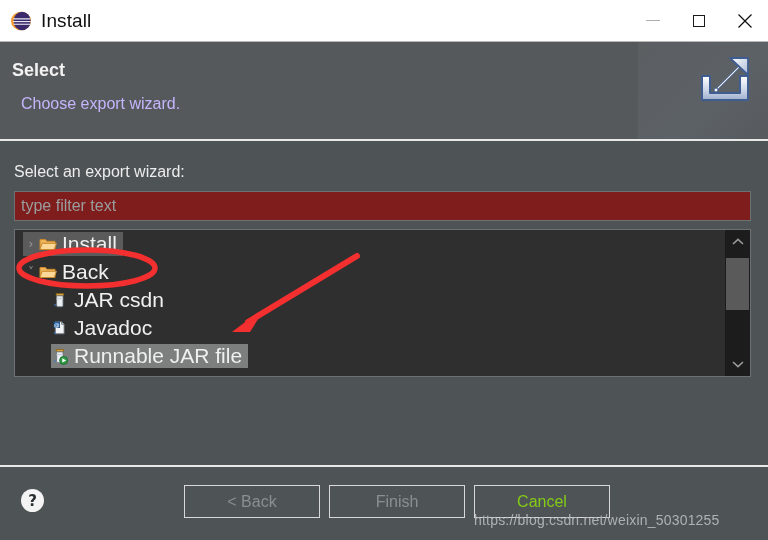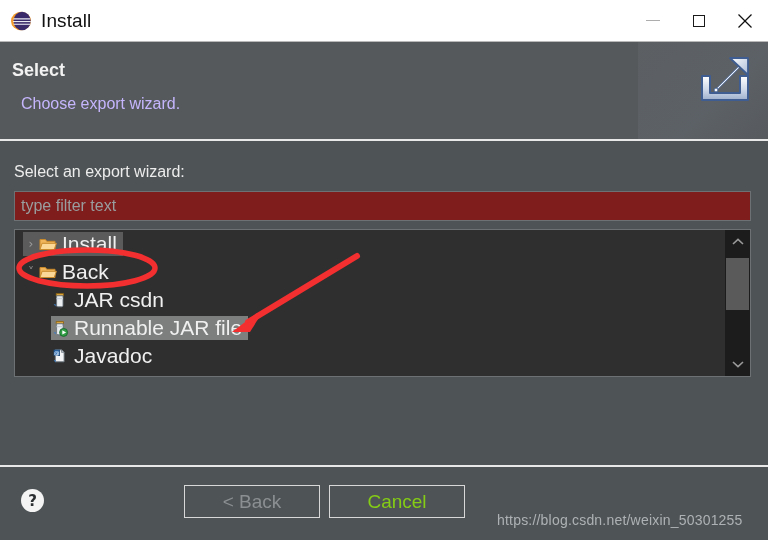--- a/index.html
+++ b/index.html
@@ -263,31 +263,31 @@
     display: flex;
   }
   .btn {
     width: 136px; height: 33px;
     box-sizing: border-box;
     border: 1px solid #d8d8d8;
     background: transparent;
     display: flex;
     align-items: center;
     justify-content: center;
-    font-size: 19px;
+    font-size: 16px;
     font-family: "Liberation Sans", sans-serif;
     margin-right: 9px;
   }
   .btn.disabled { color: #8b8f91; }
   .btn.enabled { color: #84cc16; }
   .btn:last-child { margin-right: 0; }
 
   .watermark {
     position: absolute;
-    left: 497px; top: 512px;
+    left: 474px; top: 512px;
     font-size: 14px;
     color: #b6babc;
     opacity: 0.92;
     white-space: nowrap;
     letter-spacing: 0.2px;
   }
 
   
   .anno-layer {
     position: absolute;
@@ -405,54 +405,54 @@
                 <rect x="5.2" y="1.6" width="7.2" height="2.1" fill="#d9a23c" stroke="#8c6413" stroke-width="0.8"></rect>
                 <path d="M5.6 3.8 h6.4 v9.6 a1.4 1.4 0 0 1 -1.4 1.4 h-3.6 a1.4 1.4 0 0 1 -1.4 -1.4 Z" fill="#eceff2" stroke="#6a747d" stroke-width="0.9"></path>
                 <path d="M5.6 5.8 h6.4 v1.5 h-6.4 Z" fill="#c8cfd6"></path>
                 <path d="M2.6 12.2 l2.2 2.4 l-0.2 -2.4 Z" fill="#3c7cc4"></path>
               </svg>
             </span>
             <span class="tree-label">JAR csdn</span>
           </span>
         </div>
 
+        <div class="tree-row">
+          <span class="indent"></span>
+          <span class="row-hit">
+            <span class="tree-icon">
+              <svg width="18" height="17" viewBox="0 0 18 17">
+                <path d="M4.3 1.8 h6.2 l2.6 2.6 v9.4 h-8.8 Z" fill="#f2f4f6" stroke="#6a747d" stroke-width="0.9"></path>
+                <path d="M10.5 1.8 v2.6 h2.6 Z" fill="#cfd6dd" stroke="#6a747d" stroke-width="0.7"></path>
+                <rect x="3.0" y="2.0" width="5.6" height="5.6" fill="#2f6fb5" stroke="#1e4876" stroke-width="0.8"></rect>
+                <text x="5.8" y="6.6" font-size="5.4" fill="#ffffff" text-anchor="middle" font-family="DejaVu Sans, sans-serif">@</text>
+                <path d="M2.6 12.2 l2.2 2.4 l-0.2 -2.4 Z" fill="#3c7cc4"></path>
+              </svg>
+            </span>
+            <span class="tree-label">Javadoc</span>
+          </span>
+        </div>
+
         <div class="tree-row sel-light">
           <span class="indent"></span>
           <span class="row-hit">
             <span class="tree-icon">
               <svg width="18" height="17" viewBox="0 0 18 17">
                 <rect x="5.2" y="1.6" width="7.2" height="2.1" fill="#d9a23c" stroke="#8c6413" stroke-width="0.8"></rect>
                 <path d="M5.6 3.8 h6.4 v9.6 a1.4 1.4 0 0 1 -1.4 1.4 h-3.6 a1.4 1.4 0 0 1 -1.4 -1.4 Z" fill="#eceff2" stroke="#6a747d" stroke-width="0.9"></path>
                 <path d="M5.6 5.8 h6.4 v1.5 h-6.4 Z" fill="#c8cfd6"></path>
                 <circle cx="12.6" cy="12.4" r="4.0" fill="#2f9e44" stroke="#15622a" stroke-width="0.8"></circle>
                 <path d="M11.3 10.3 L15.1 12.4 L11.3 14.5 Z" fill="#ffffff"></path>
                 <path d="M2.6 12.2 l2.2 2.4 l-0.2 -2.4 Z" fill="#3c7cc4"></path>
               </svg>
             </span>
             <span class="tree-label">Runnable JAR file</span>
           </span>
         </div>
 
         <div class="tree-row">
-          <span class="indent"></span>
-          <span class="row-hit">
-            <span class="tree-icon">
-              <svg width="18" height="17" viewBox="0 0 18 17">
-                <path d="M4.3 1.8 h6.2 l2.6 2.6 v9.4 h-8.8 Z" fill="#f2f4f6" stroke="#6a747d" stroke-width="0.9"></path>
-                <path d="M10.5 1.8 v2.6 h2.6 Z" fill="#cfd6dd" stroke="#6a747d" stroke-width="0.7"></path>
-                <rect x="3.0" y="2.0" width="5.6" height="5.6" fill="#2f6fb5" stroke="#1e4876" stroke-width="0.8"></rect>
-                <text x="5.8" y="6.6" font-size="5.4" fill="#ffffff" text-anchor="middle" font-family="DejaVu Sans, sans-serif">@</text>
-                <path d="M2.6 12.2 l2.2 2.4 l-0.2 -2.4 Z" fill="#3c7cc4"></path>
-              </svg>
-            </span>
-            <span class="tree-label">Javadoc</span>
-          </span>
-        </div>
-
-        <div class="tree-row">
           <span class="row-hit">
 
             <span class="tree-icon">
               <svg width="18" height="17" viewBox="0 0 18 17">
                 <path d="M1 3.5 h5.4 l1.4 1.8 H16 v8.2 H1 Z" fill="#f0b45a" stroke="#c98a2c" stroke-width="1"></path>
                 <path d="M3.1 7.3 H17.4 L15.2 13.5 H1 Z" fill="#fcd898" stroke="#c98a2c" stroke-width="1"></path>
               </svg>
             </span>
             <span class="tree-label">Run/Debug</span>
           </span>
@@ -473,20 +473,21 @@
         </div>
       </div>
     </div>
   </div>
 
   <div class="footer-rule"></div>
   <div class="footer">
     <div class="help-icon">?</div>
     <div class="btn-row">
       <div class="btn disabled">&lt; Back</div>
+      <div class="btn disabled">Finish</div>
       <div class="btn enabled">Cancel</div>
     </div>
   </div>
 
   <div class="watermark">https://blog.csdn.net/weixin_50301255</div>
 
   <svg class="anno-layer" viewBox="0 0 768 540">
     <ellipse cx="87" cy="268" rx="68" ry="18" fill="none" stroke="#f42f2f" stroke-width="5.5"></ellipse>
     <g>
       <line x1="357" y1="256" x2="248" y2="322" stroke="#f42f2f" stroke-width="6" stroke-linecap="round"></line>

